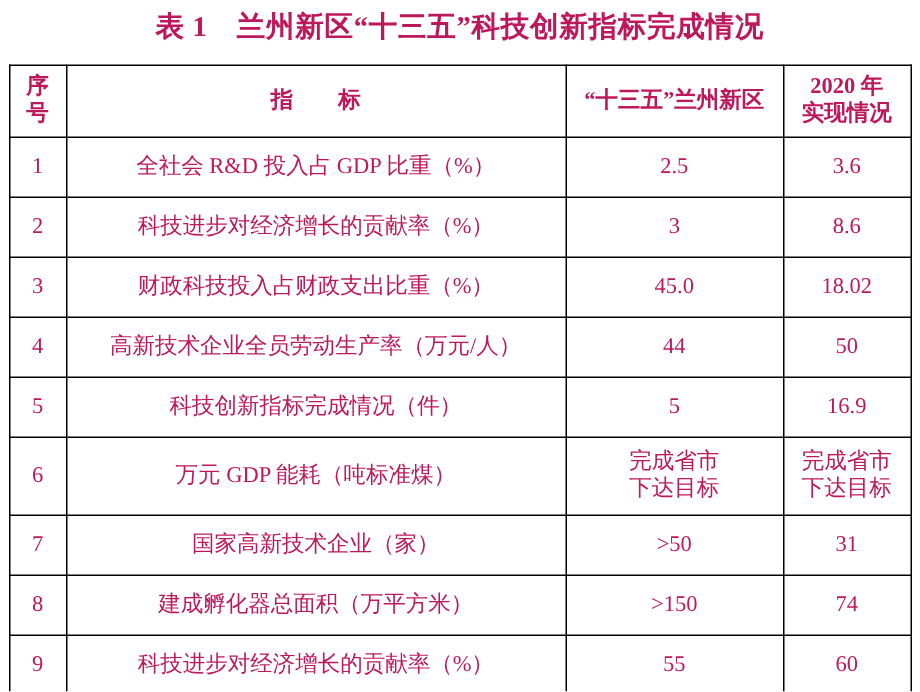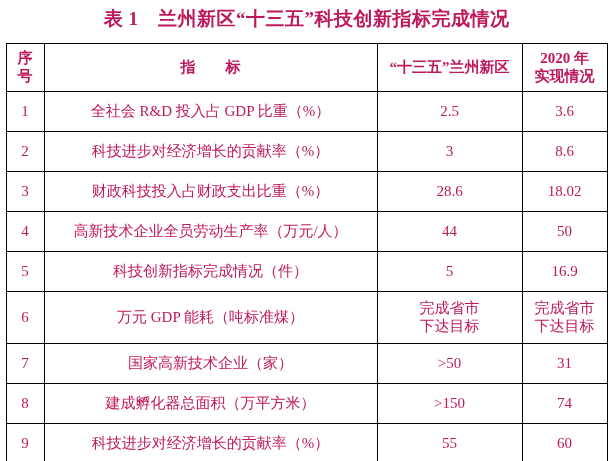--- a/index.html
+++ b/index.html
@@ -92,21 +92,21 @@
       </tr>
       <tr>
         <td>2</td>
         <td class="ind">科技进步对经济增长的贡献率（%）</td>
         <td>3</td>
         <td>8.6</td>
       </tr>
       <tr>
         <td>3</td>
         <td class="ind">财政科技投入占财政支出比重（%）</td>
-        <td>28.6</td>
+        <td>45.0</td>
         <td>18.02</td>
       </tr>
       <tr>
         <td>4</td>
         <td class="ind">高新技术企业全员劳动生产率（万元/人）</td>
         <td>44</td>
         <td>50</td>
       </tr>
       <tr>
         <td>5</td>

